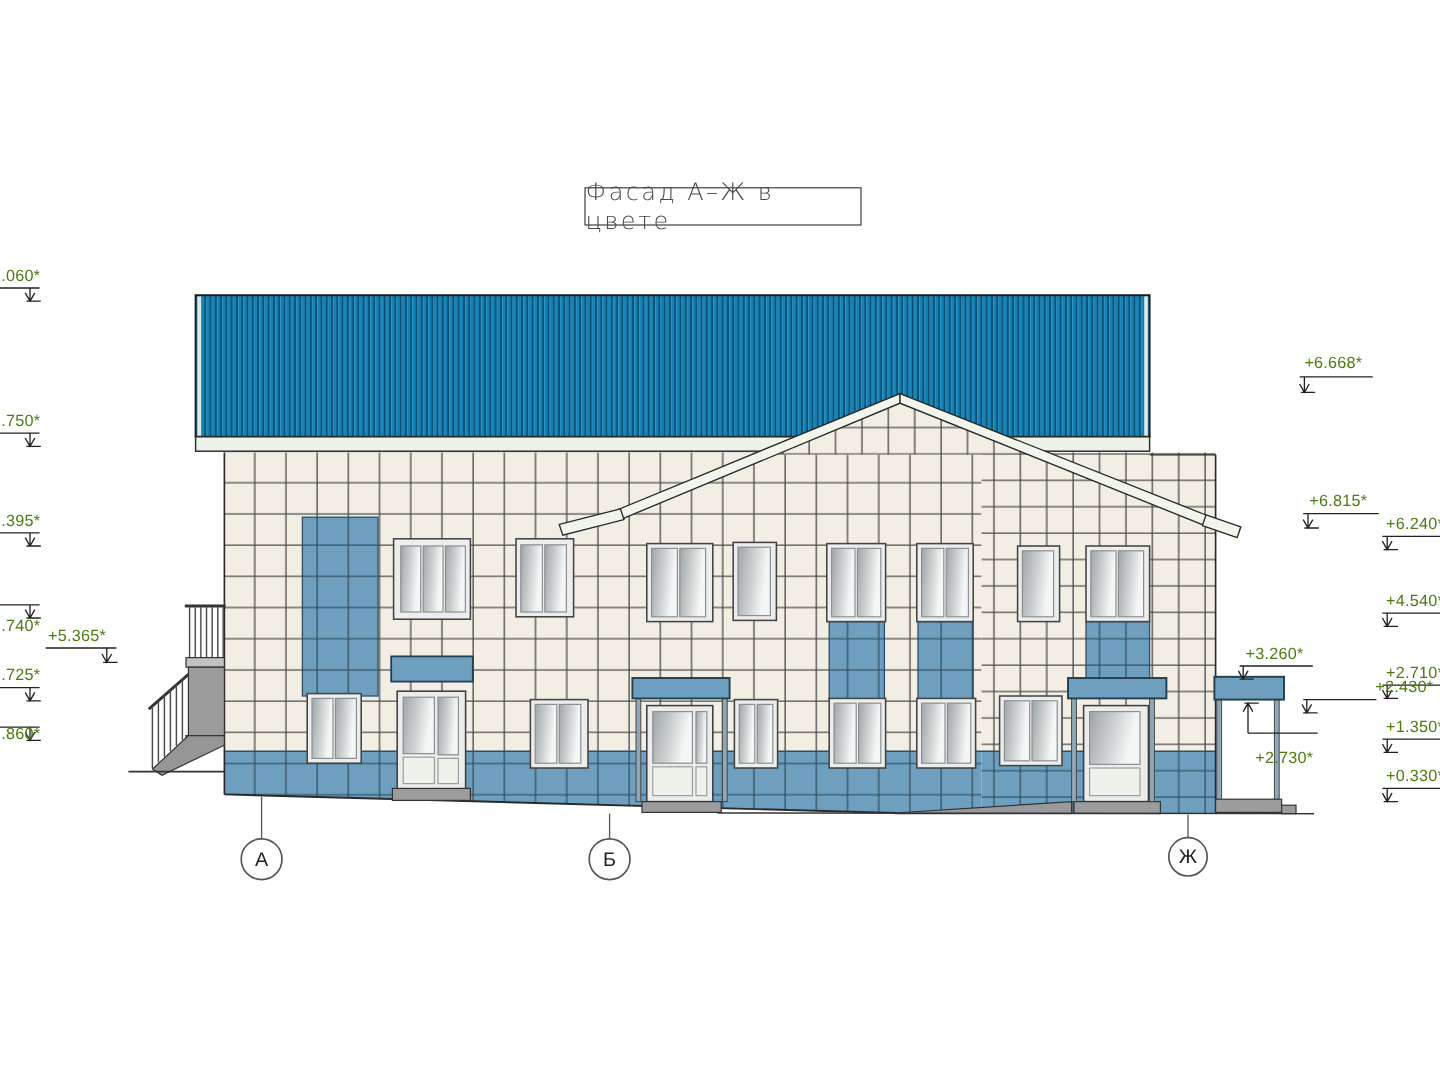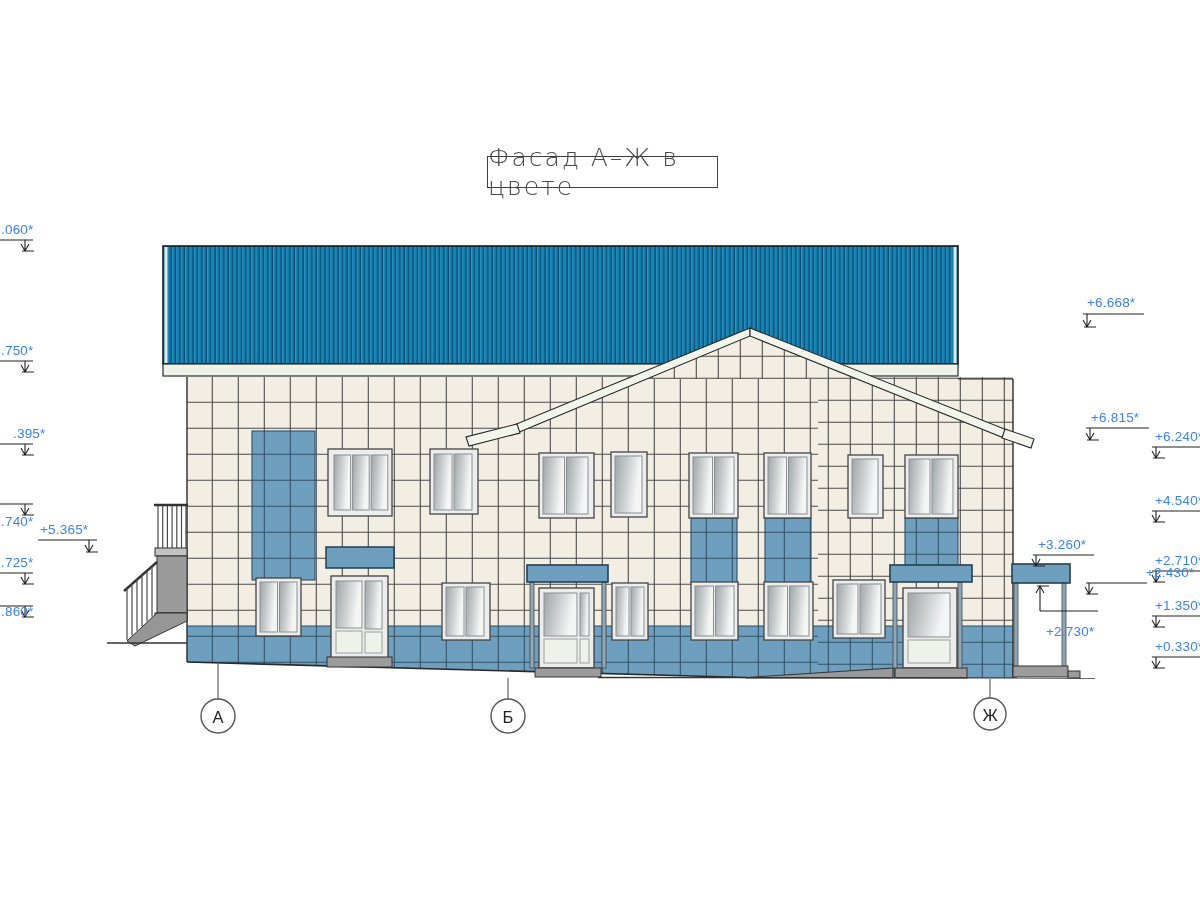--- a/index.html
+++ b/index.html
@@ -1,22 +1,22 @@
 <!DOCTYPE html>
 <html><head>
 <meta charset="utf-8">
 <style>
   html,body{margin:0;padding:0;background:#ffffff;}
   .stage{position:relative;width:1200px;height:900px;background:#ffffff;overflow:hidden;
          font-family:"Liberation Sans",sans-serif;}
   svg{position:absolute;left:0;top:0;}
-  .marker{position:absolute;font:13.5px "Liberation Sans",sans-serif;color:#3b82f6;white-space:nowrap;letter-spacing:0.2px;}
+  .marker{position:absolute;font:13.5px "Liberation Sans",sans-serif;color:#4d7c0f;white-space:nowrap;letter-spacing:0.2px;}
   .title-box{position:absolute;left:487px;top:156px;width:229px;height:30px;border:1.6px solid #3f3f3f;
              display:flex;align-items:center;justify-content:center;
-             font-family:"DejaVu Sans",sans-serif;font-size:25px;font-weight:100;color:#4a4a4a;letter-spacing:2px;}
+             font-family:"DejaVu Sans",sans-serif;font-size:20px;font-weight:100;color:#4a4a4a;letter-spacing:2px;}
   .axis-label{position:absolute;transform:translate(-50%,-50%);font:16.5px "Liberation Sans",sans-serif;color:#222;}
   .watermark{position:absolute;left:535px;top:425px;font:46px "DejaVu Sans",sans-serif;font-weight:bold;
              letter-spacing:12px;color:rgba(90,96,102,0.07);pointer-events:none;}
 </style>
 </head>
 <body>
 
 <div class="stage">
 
   <svg width="1200" height="900" viewBox="0 0 1200 900">
@@ -250,21 +250,21 @@
       <path d="M1086,583H1147 M1089,583V594 M1085,587L1089,594L1093,587 M1086,594H1098"></path>
       <path d="M1040,611H1098 M1040,611V586 M1036,593L1040,586L1044,593 M1037,586H1049"></path>
     </g>
   </svg>
 
 
   <div class="title-box">Фасад А–Ж в цвете</div>
 
   <div class="marker" style="left:1px;top:222px">.060*</div>
   <div class="marker" style="left:1px;top:343px">.750*</div>
-  <div class="marker" style="left:13px;top:426px">.395*</div>
+  <div class="marker" style="left:1px;top:426px">.395*</div>
   <div class="marker" style="left:1px;top:514px">.740*</div>
   <div class="marker" style="left:40px;top:522px">+5.365*</div>
   <div class="marker" style="left:1px;top:555px">.725*</div>
   <div class="marker" style="left:1px;top:604px">.860*</div>
 
   <div class="marker" style="left:1087px;top:295px">+6.668*</div>
   <div class="marker" style="left:1091px;top:410px">+6.815*</div>
 
   <div class="marker" style="left:1155px;top:429px">+6.240*</div>
   <div class="marker" style="left:1155px;top:493px">+4.540*</div>

